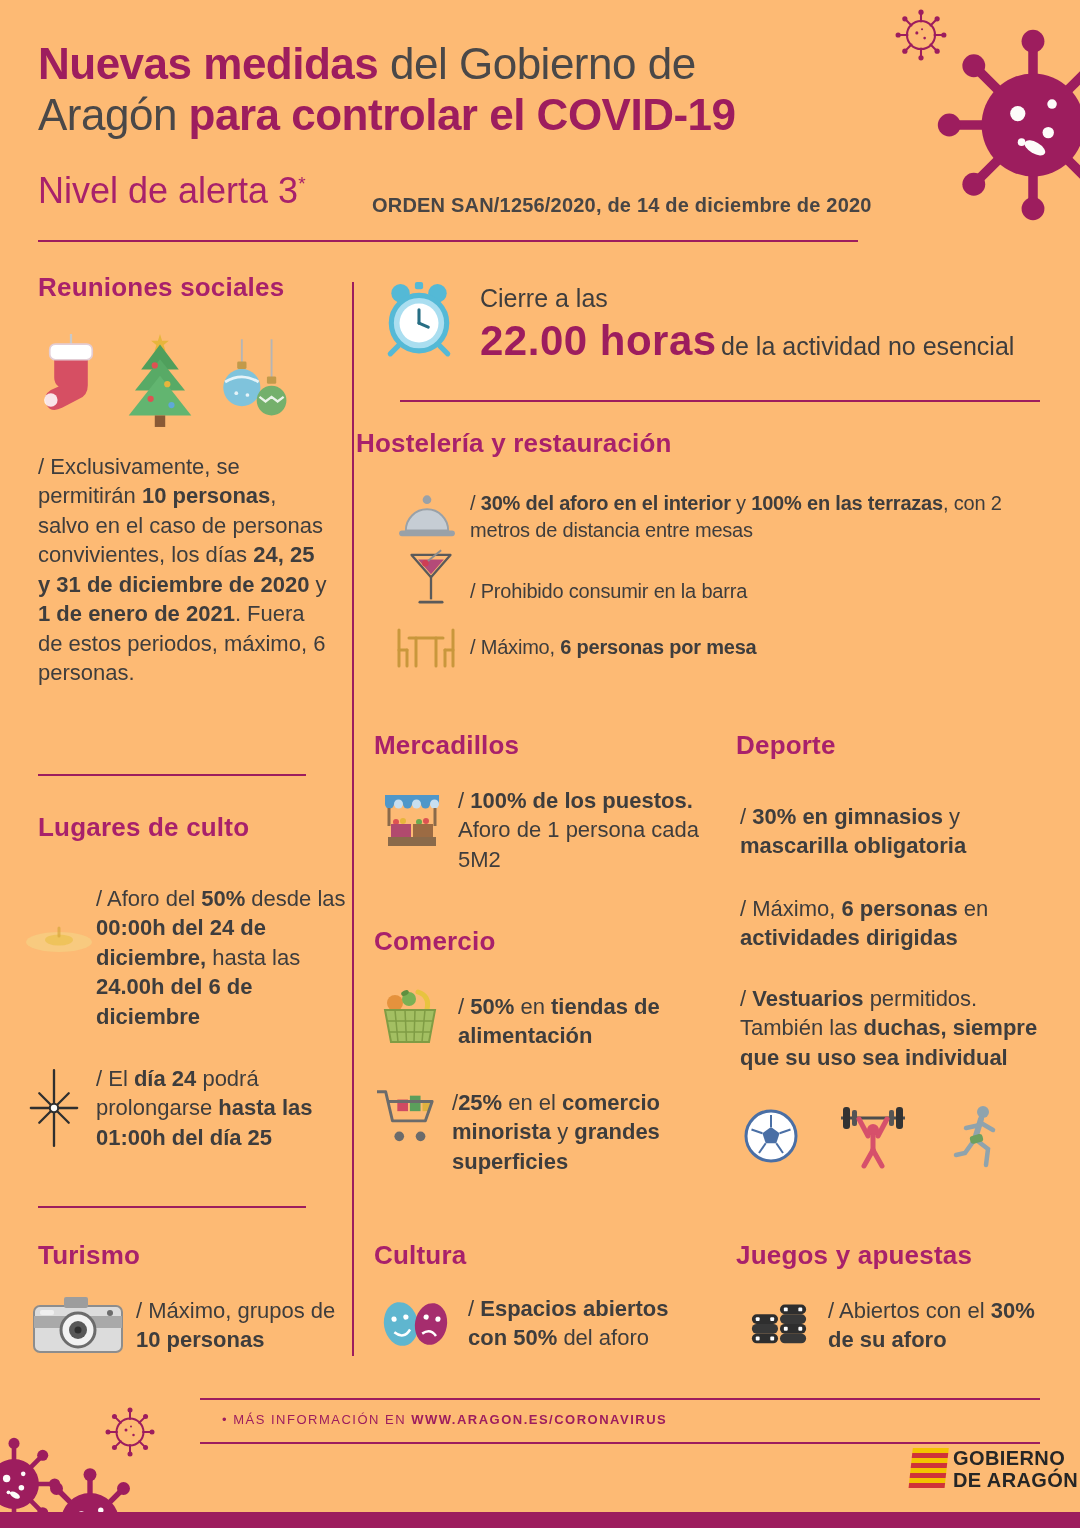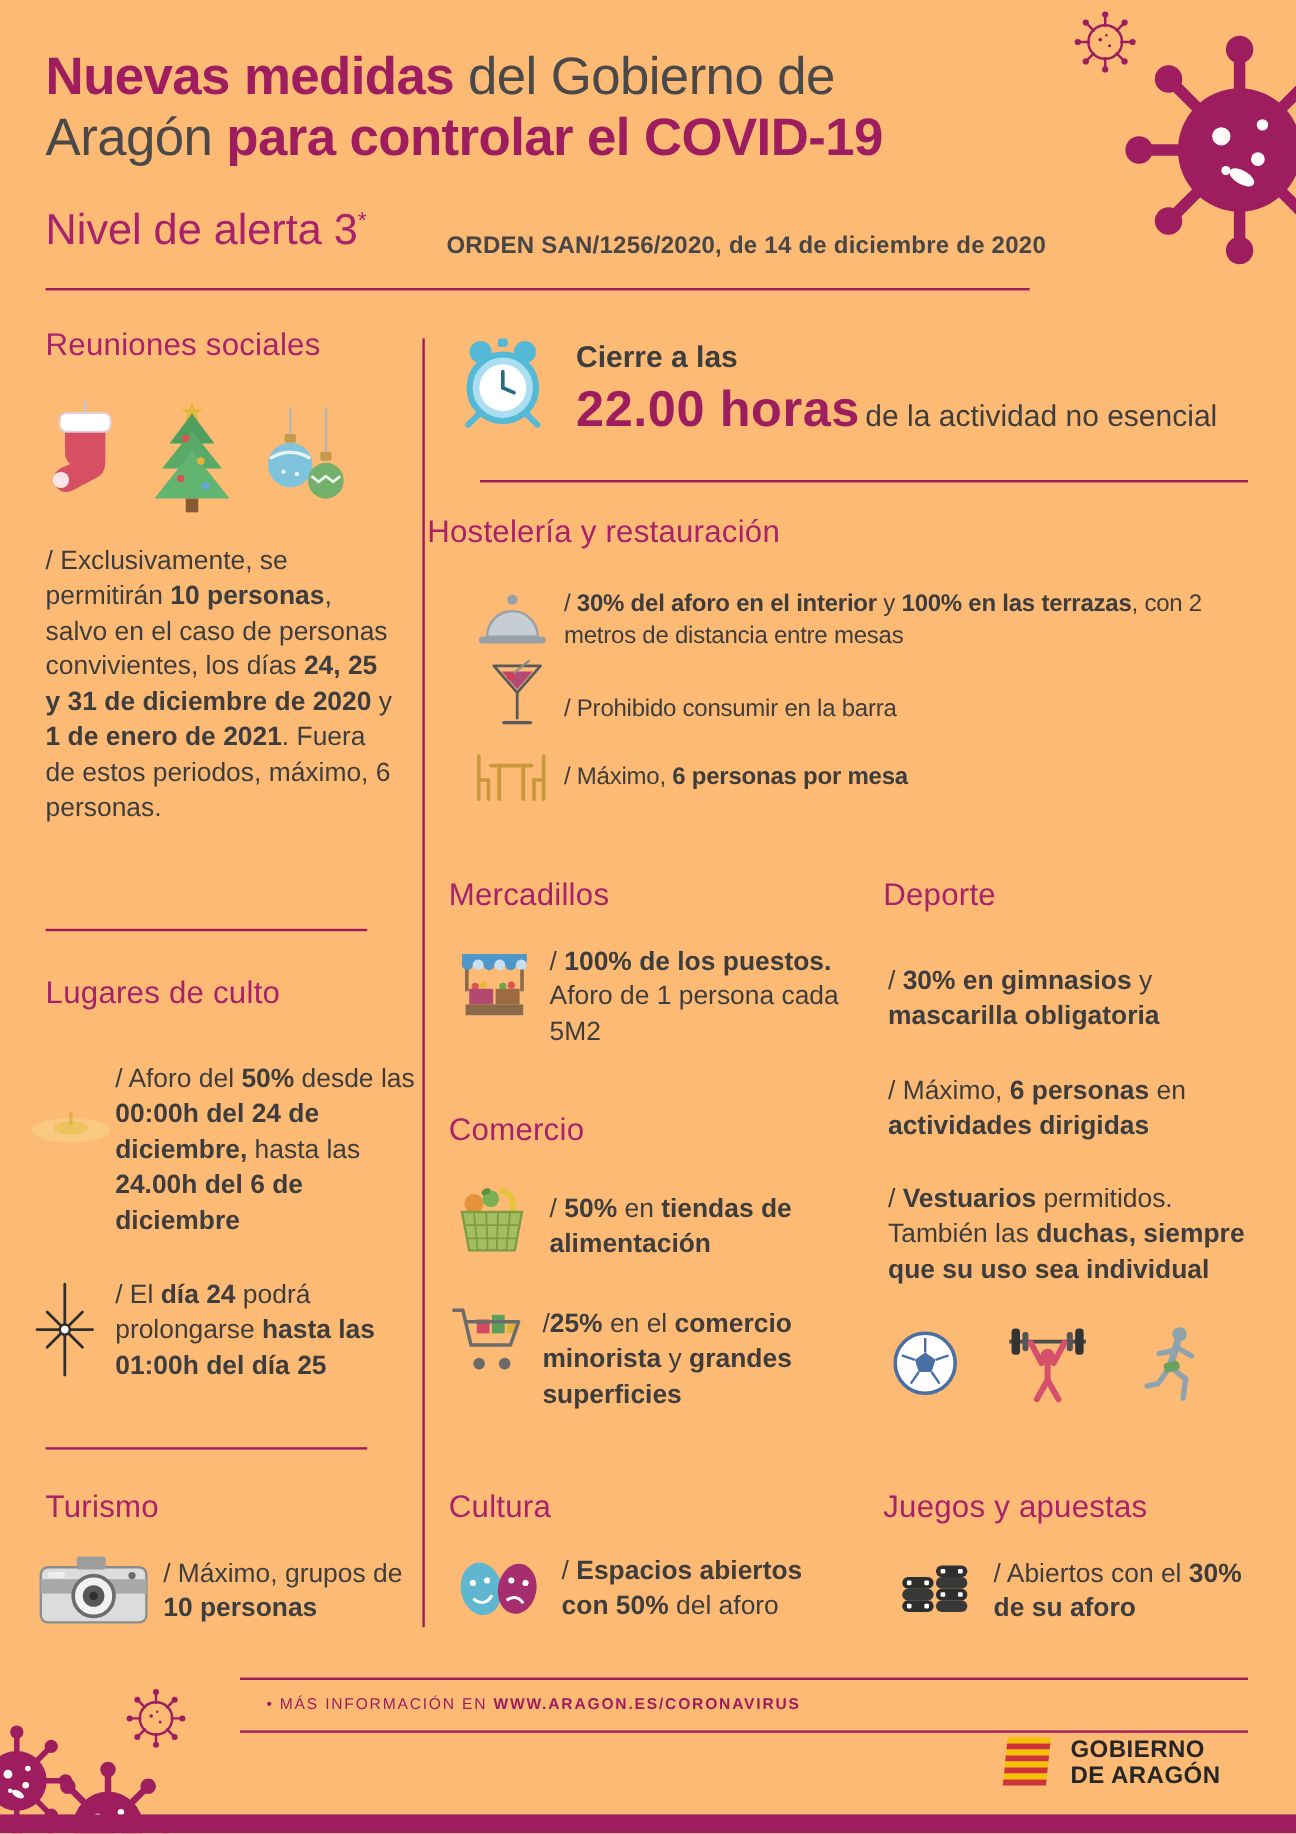--- a/index.html
+++ b/index.html
@@ -7,24 +7,24 @@
   .page{position:relative;width:1080px;height:1528px;background:#fdba74;overflow:hidden;color:#3e3d3d}
   .abs{position:absolute}
   .a{color:#9d1d5e}
   .b{font-weight:700}
   .hr{height:2px;background:#9d1d5e}
   .vr{width:2px;background:#9d1d5e}
   .title{font-size:44px;line-height:1.16;color:#4a4848;letter-spacing:-0.5px}
   .alert{font-size:36px;color:#a8216b}
   .alert sup{font-size:19px;vertical-align:super}
   .order{font-size:20px;font-weight:700;color:#474545;letter-spacing:0.2px}
-  .sec{font-size:26px;font-weight:400;color:#a8216b;letter-spacing:0.2px}
+  .sec{font-size:26px;font-weight:700;color:#a8216b;letter-spacing:0.2px}
   .txt{font-size:22px;line-height:1.34;color:#3e3d3d}
   .txt-sm{font-size:20px;line-height:1.35;letter-spacing:-0.2px;color:#3e3d3d}
-  .close-intro{font-size:25px;font-weight:700;color:#3e3d3d;margin-bottom:4px}
+  .close-intro{font-size:25px;font-weight:400;color:#3e3d3d;margin-bottom:4px}
   .big-time{font-size:42px;font-weight:700;color:#9d1d5e;letter-spacing:0.5px}
   .close-scope{font-size:25px;font-weight:400;color:#3e3d3d}
   .finfo{font-size:13px;letter-spacing:1.5px;color:#9d1d5e}
   .logo-text{font-size:20px;font-weight:700;line-height:1.1;color:#262626;letter-spacing:0.4px}
 </style>
 </head>
 <body>
 
 <div class="page">
 
@@ -376,21 +376,21 @@
   <svg class="abs" style="left:104px;top:1406px;width:52px;height:52px;color:#9d1d5e">
       <use href="#virus-outline"></use>
     </svg>
   <svg class="abs" style="left:-34px;top:1436px;width:96px;height:96px;color:#9d1d5e">
       <use href="#virus-solid"></use>
     </svg>
   <svg class="abs" style="left:34px;top:1466px;width:112px;height:112px;color:#9d1d5e">
       <use href="#virus-solid"></use>
     </svg>
 
-  <div class="abs" style="left:832px;top:1446px;display:flex;gap:12px;align-items:center">
+  <div class="abs" style="left:905px;top:1446px;display:flex;align-items:center">
     <svg width="48" height="46" viewBox="0 0 48 46">
       <g transform="skewX(-6)">
         <rect x="8" y="2" width="36" height="5" fill="#f3c300"></rect>
           <rect x="8" y="7" width="36" height="5" fill="#cf3339"></rect>
         <rect x="8" y="12" width="36" height="5" fill="#f3c300"></rect>
           <rect x="8" y="17" width="36" height="5" fill="#cf3339"></rect>
         <rect x="8" y="22" width="36" height="5" fill="#f3c300"></rect>
           <rect x="8" y="27" width="36" height="5" fill="#cf3339"></rect>
         <rect x="8" y="32" width="36" height="5" fill="#f3c300"></rect>
           <rect x="8" y="37" width="36" height="5" fill="#cf3339"></rect>

